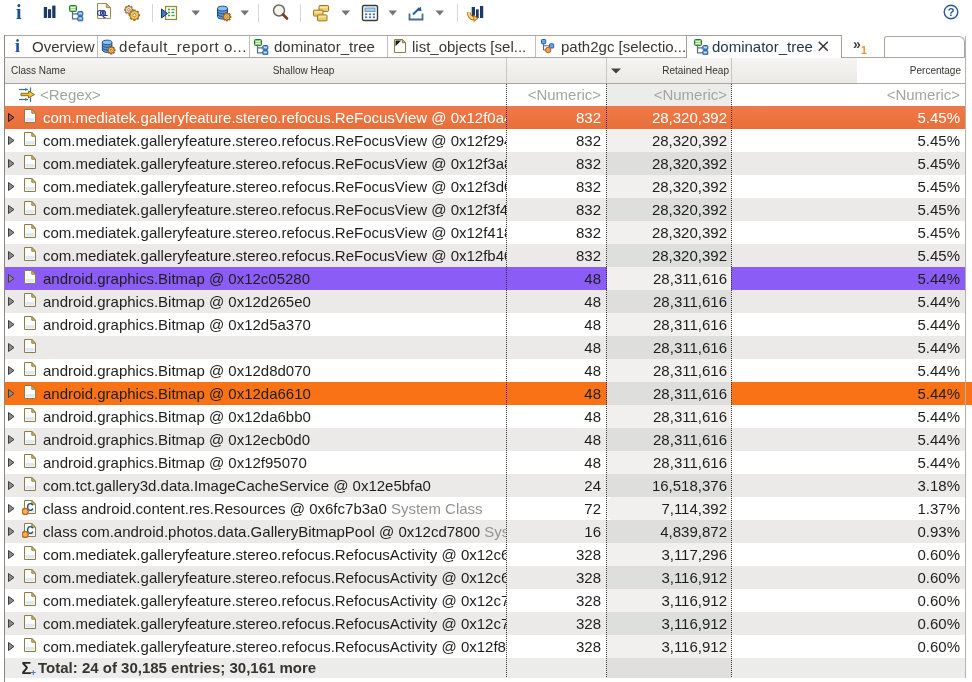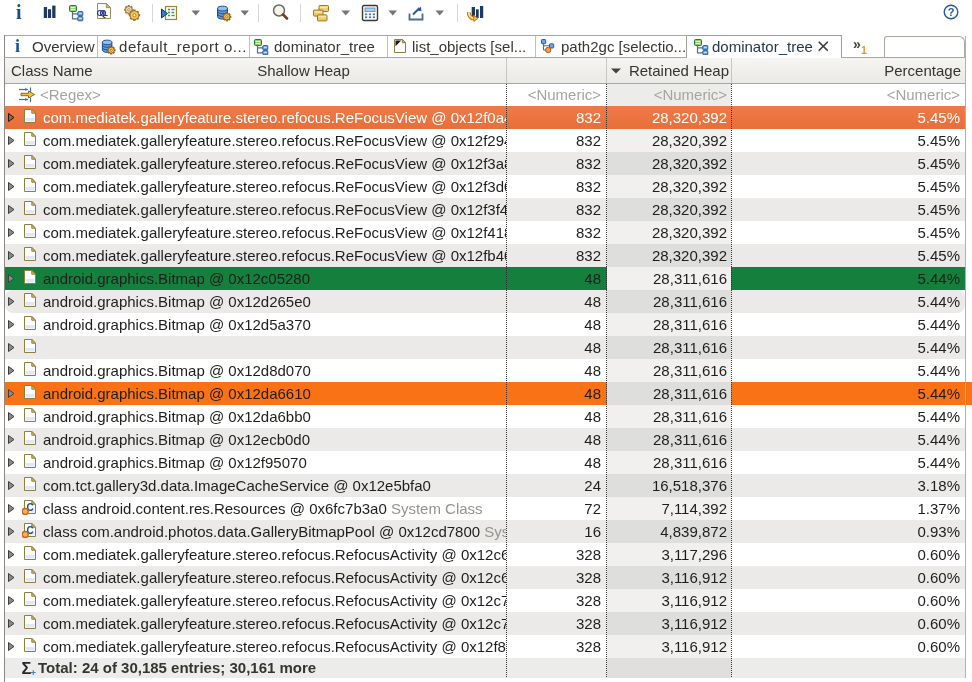--- a/index.html
+++ b/index.html
@@ -229,21 +229,21 @@
     </span>
     <span class="tabtxt" style="left:712px;color:#24384a;">dominator_tree</span>
     <span class="abs" style="left:818px;top:5px;">
       <svg width="11" height="11" viewBox="0 0 11 11" style="">
         <path d="M1.2,1.2 L9.3,9.3 M9.3,1.2 L1.2,9.3" fill="none" stroke="#3a3a3a" stroke-width="1.6" stroke-linecap="round"></path>
       </svg>
     </span>
     <span class="abs" style="left:853px;top:0px;font-size:14px;font-weight:bold;color:#3f3f3b;">»</span>
     <span class="abs" style="left:861px;top:8px;font-size:10.5px;font-weight:bold;color:#e8913c;">1</span>
   </div>
-<div class="abs" style="left:5px;top:58px;width:960px;height:25px;background:linear-gradient(#f6f5f3,#ebe9e6);font-size:15px;color:#36342f;line-height:25px;">
+<div class="abs" style="left:5px;top:58px;width:852px;height:25px;background:linear-gradient(#f6f5f3,#ebe9e6);font-size:10px;color:#36342f;line-height:25px;">
     <span class="abs" style="left:6px;">Class Name</span>
     <span class="abs" style="left:0px;width:601px;text-align:center;"><span style="padding-right:4px;">Shallow Heap</span></span>
     <span class="abs" style="left:602px;width:124px;text-align:right;"><span style="padding-right:2px;">Retained Heap</span></span>
     <svg width="10" height="6" viewBox="0 0 10 6" style="position:absolute;left:606px;top:10px;">
       <polygon points="0,0.5 10,0.5 5,5.5" fill="#45413c"></polygon>
     </svg>
     <span class="abs" style="left:727px;width:229px;text-align:right;"><span style="padding-right:0px;">Percentage</span></span>
     <span class="abs" style="left:501px;top:0;width:1px;height:25px;background:#c9c6c1;"></span>
     <span class="abs" style="left:601px;top:0;width:1px;height:25px;background:#c9c6c1;"></span>
     <span class="abs" style="left:726px;top:0;width:1px;height:25px;background:#c9c6c1;"></span>
@@ -451,21 +451,21 @@
     <span class="cell num c2">
       <span>832</span>
     </span>
     <span class="cell num c3" style="background:#dededc;">
       <span>28,320,392</span>
     </span>
     <span class="cell num c4">
       <span>5.45%</span>
     </span>
   </div>
-<div class="row" style="top:267px;background:#15803d;">
+<div class="row" style="top:267px;background:#8b5cf6;">
     <span class="abs" style="left:3px;top:7px;">
       <svg width="7" height="9" viewBox="0 0 7 9" style="">
         <polygon points="0.5,0.5 6,4.5 0.5,8.5" fill="#8c8c8c" stroke="#3f3f3f" stroke-width="1"></polygon>
       </svg>
     </span>
     <span class="abs" style="left:19px;top:3px;">
       <svg width="12" height="14" viewBox="0 0 12 14" style="">
         <path d="M0.5,0.5 H7.8 L11.5,4.2 V13.5 H0.5 Z" fill="#fdfdff" stroke="#8d7f40"></path>
         <path d="M1.5,9 H10.5 V12.5 H1.5 Z" fill="#dbe4f3" stroke="none" opacity="0.85"></path>
         <path d="M7.8,0.5 V4.2 H11.5 Z" fill="#d3c06a" stroke="#8d7f40"></path>
@@ -477,21 +477,21 @@
     <span class="cell num c2">
       <span>48</span>
     </span>
     <span class="cell num c3" style="background:#f1f0ee;">
       <span>28,311,616</span>
     </span>
     <span class="cell num c4">
       <span>5.44%</span>
     </span>
   </div>
-<div class="row" style="top:290px;background:#ebeae8;border-radius:8px;">
+<div class="row" style="top:290px;background:#ebeae8;">
     <span class="abs" style="left:3px;top:7px;">
       <svg width="7" height="9" viewBox="0 0 7 9" style="">
         <polygon points="0.5,0.5 6,4.5 0.5,8.5" fill="#8c8c8c" stroke="#3f3f3f" stroke-width="1"></polygon>
       </svg>
     </span>
     <span class="abs" style="left:19px;top:3px;">
       <svg width="12" height="14" viewBox="0 0 12 14" style="">
         <path d="M0.5,0.5 H7.8 L11.5,4.2 V13.5 H0.5 Z" fill="#fdfdff" stroke="#8d7f40"></path>
         <path d="M1.5,9 H10.5 V12.5 H1.5 Z" fill="#dbe4f3" stroke="none" opacity="0.85"></path>
         <path d="M7.8,0.5 V4.2 H11.5 Z" fill="#d3c06a" stroke="#8d7f40"></path>
@@ -731,21 +731,21 @@
         </g>
         <circle cx="3.2" cy="11.5" r="3" fill="#f2b264" stroke="#c46a14" stroke-width="1.4"></circle>
       </svg>
     </span>
     <span class="cell c1">
       <span class="nm">class android.content.res.Resources @ 0x6fc7b3a0<span class="gry"> System Class</span></span>
     </span>
     <span class="cell num c2">
       <span>72</span>
     </span>
-    <span class="cell num c3" style="background:#f1f0ee;">
+    <span class="cell num c3" style="background:#f1f0ee;border-radius:6px;">
       <span>7,114,392</span>
     </span>
     <span class="cell num c4">
       <span>1.37%</span>
     </span>
   </div>
 <div class="row" style="top:520px;background:#ebeae8;">
     <span class="abs" style="left:3px;top:7px;">
       <svg width="7" height="9" viewBox="0 0 7 9" style="">
         <polygon points="0.5,0.5 6,4.5 0.5,8.5" fill="#8c8c8c" stroke="#3f3f3f" stroke-width="1"></polygon>

